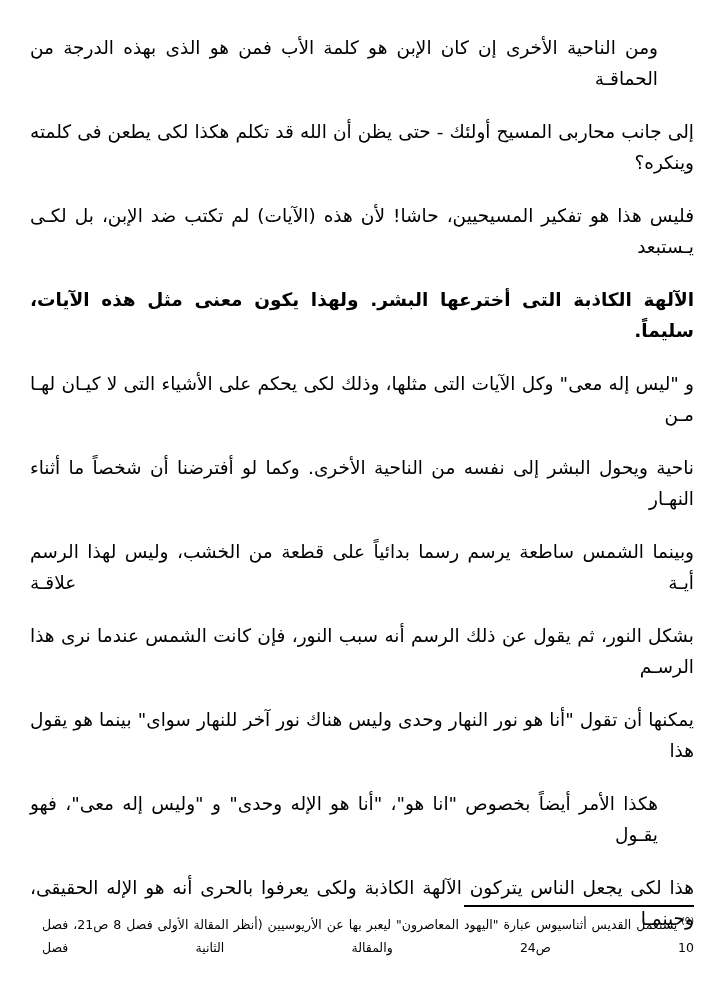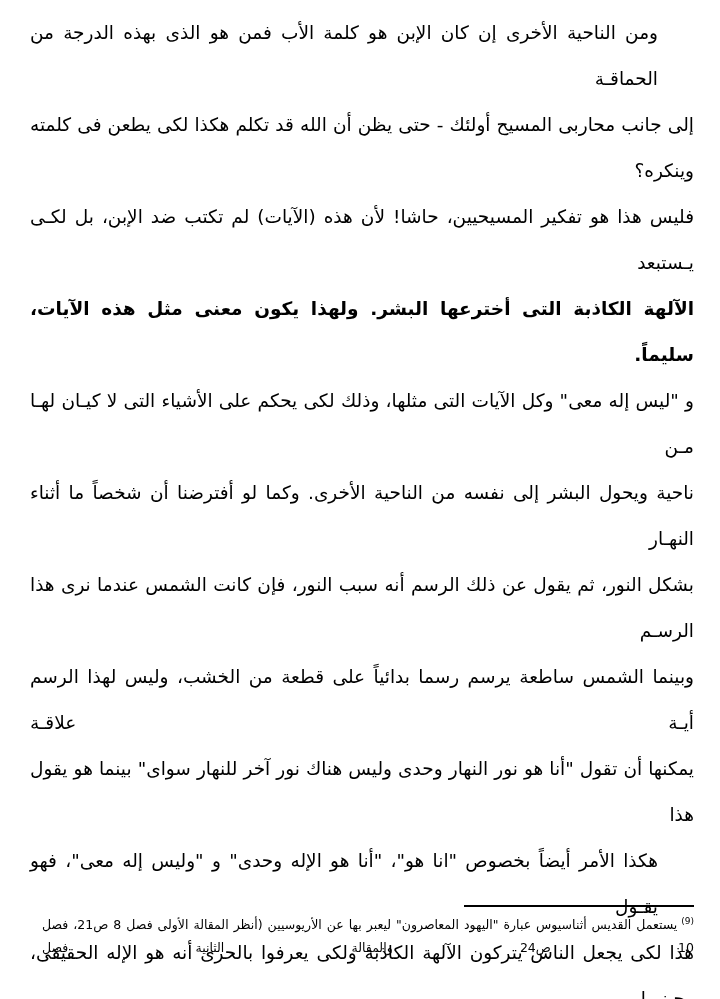--- a/index.html
+++ b/index.html
@@ -23,24 +23,25 @@
   .body-text {
     position: absolute;
     top: 10px;
     right: 26px;
     left: 30px;
     direction: rtl;
     font-size: 18.5px;
   }
   .para { margin: 0; }
   .line {
-    line-height: 46px;
+    line-height: 31px;
     text-align: justify;
     text-align-last: justify;
     text-justify: inter-word;
+    margin-top: 22px;
   }
   .line.lastline {
     text-align-last: right;
     font-weight: bold;
   }
   .line.firstline {
     padding-right: 36px; 
   }
   sup.fn-ref {
     font-size: 11px;
@@ -81,22 +82,22 @@
   <div class="body-text" id="body-text">
       <div class="para">
         <div class="line firstline"><span>ومن الناحية الأخرى إن كان الإبن هو كلمة الأب فمن هو الذى بهذه الدرجة من الحماقـة</span></div>
         <div class="line"><span>إلى جانب محاربى المسيح أولئك - حتى يظن أن الله قد تكلم هكذا لكى يطعن فى كلمته وينكره؟</span></div>
         <div class="line"><span>فليس هذا هو تفكير المسيحيين، حاشا! لأن هذه (الآيات) لم تكتب ضد الإبن، بل لكـى يـستبعد</span></div>
         <div class="line lastline"><span>الآلهة الكاذبة التى أخترعها البشر. ولهذا يكون معنى مثل هذه الآيات، سليماً.</span></div>
       </div>
       <div class="para">
         <div class="line"><span>و "ليس إله معى" وكل الآيات التى مثلها، وذلك لكى يحكم على الأشياء التى لا كيـان لهـا مـن</span></div>
         <div class="line"><span>ناحية ويحول البشر إلى نفسه من الناحية الأخرى. وكما لو أفترضنا أن شخصاً ما أثناء النهـار</span></div>
+        <div class="line"><span>وبينما الشمس ساطعة يرسم رسما بدائياً على قطعة من الخشب، وليس لهذا الرسم أيـة علاقـة</span></div>
         <div class="line"><span>بشكل النور، ثم يقول عن ذلك الرسم أنه سبب النور، فإن كانت الشمس عندما نرى هذا الرسـم</span></div>
-        <div class="line"><span>وبينما الشمس ساطعة يرسم رسما بدائياً على قطعة من الخشب، وليس لهذا الرسم أيـة علاقـة</span></div>
         <div class="line"><span>يمكنها أن تقول "أنا هو نور النهار وحدى وليس هناك نور آخر للنهار سواى" بينما هو يقول هذا</span></div>
       </div>
       <div class="para">
         <div class="line firstline"><span>هكذا الأمر أيضاً بخصوص "انا هو"، "أنا هو الإله وحدى" و "وليس إله معى"، فهو يقـول</span></div>
         <div class="line"><span>هذا لكى يجعل الناس يتركون الآلهة الكاذبة ولكى يعرفوا بالحرى أنه هو الإله الحقيقى، وحينمـا</span></div>
       </div>
     </div>
   <div class="footnote-area">
     <div class="fn-separator"></div>
     <div class="footnote" id="footnote">

